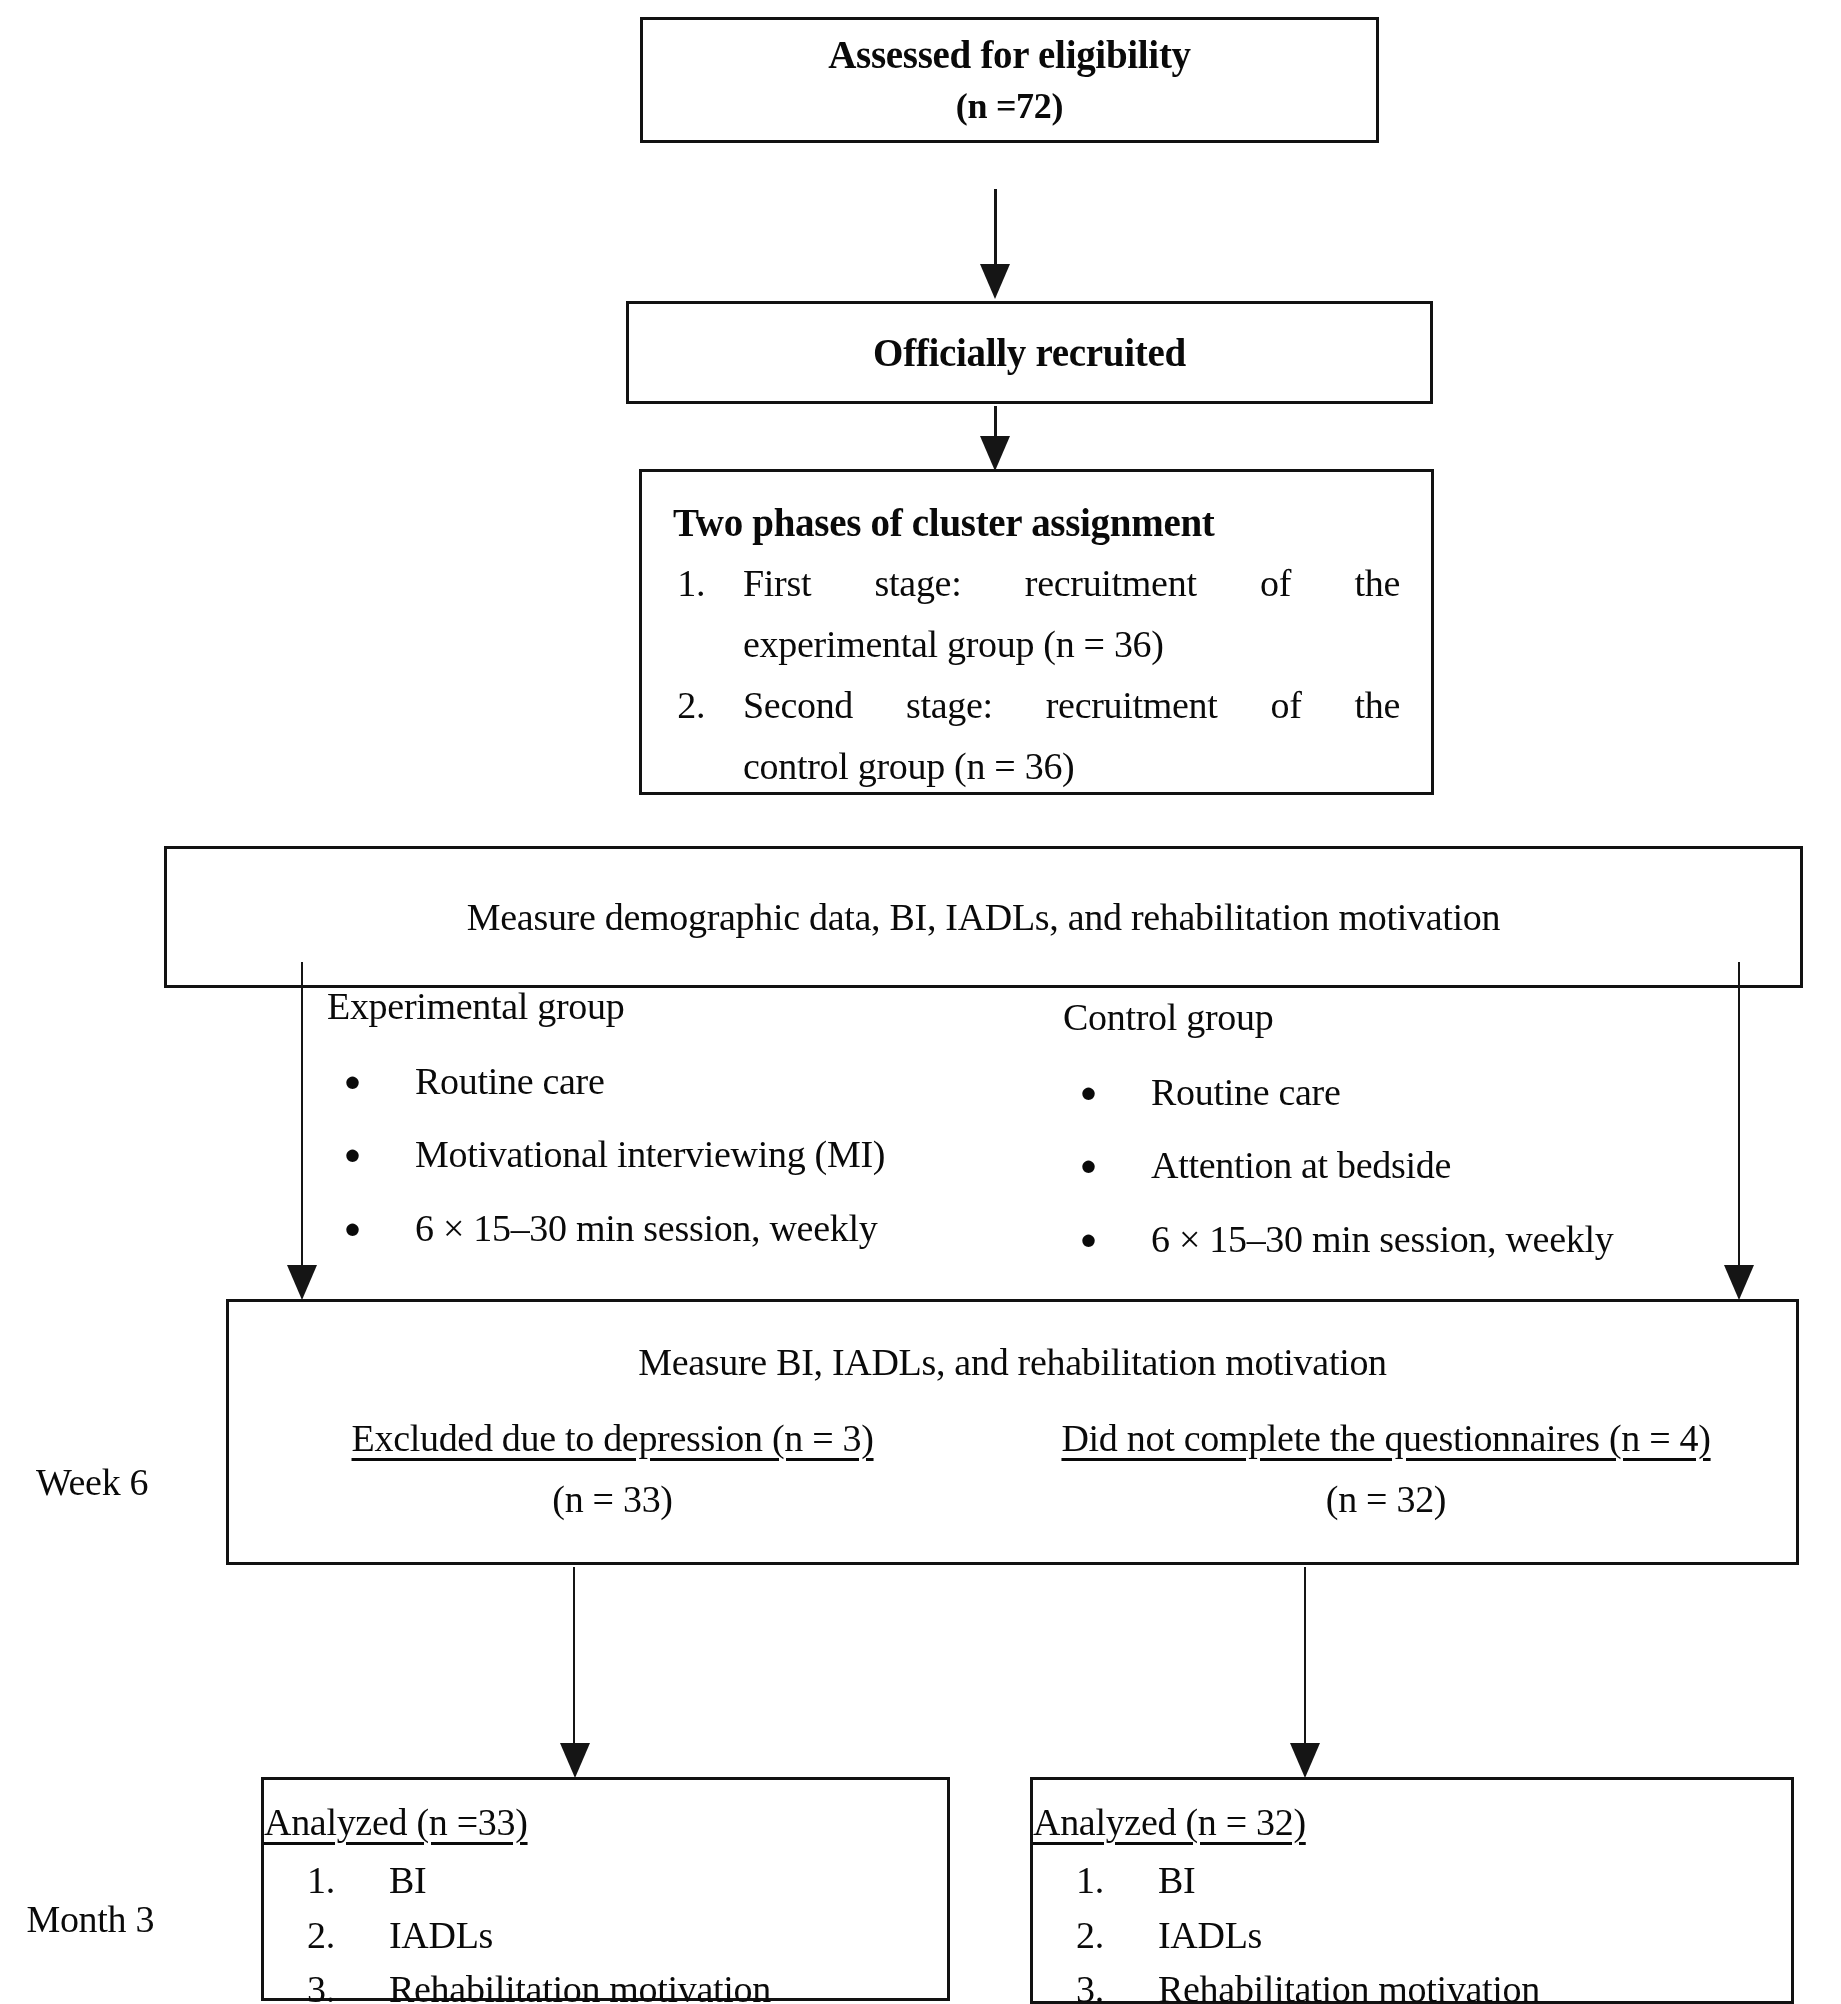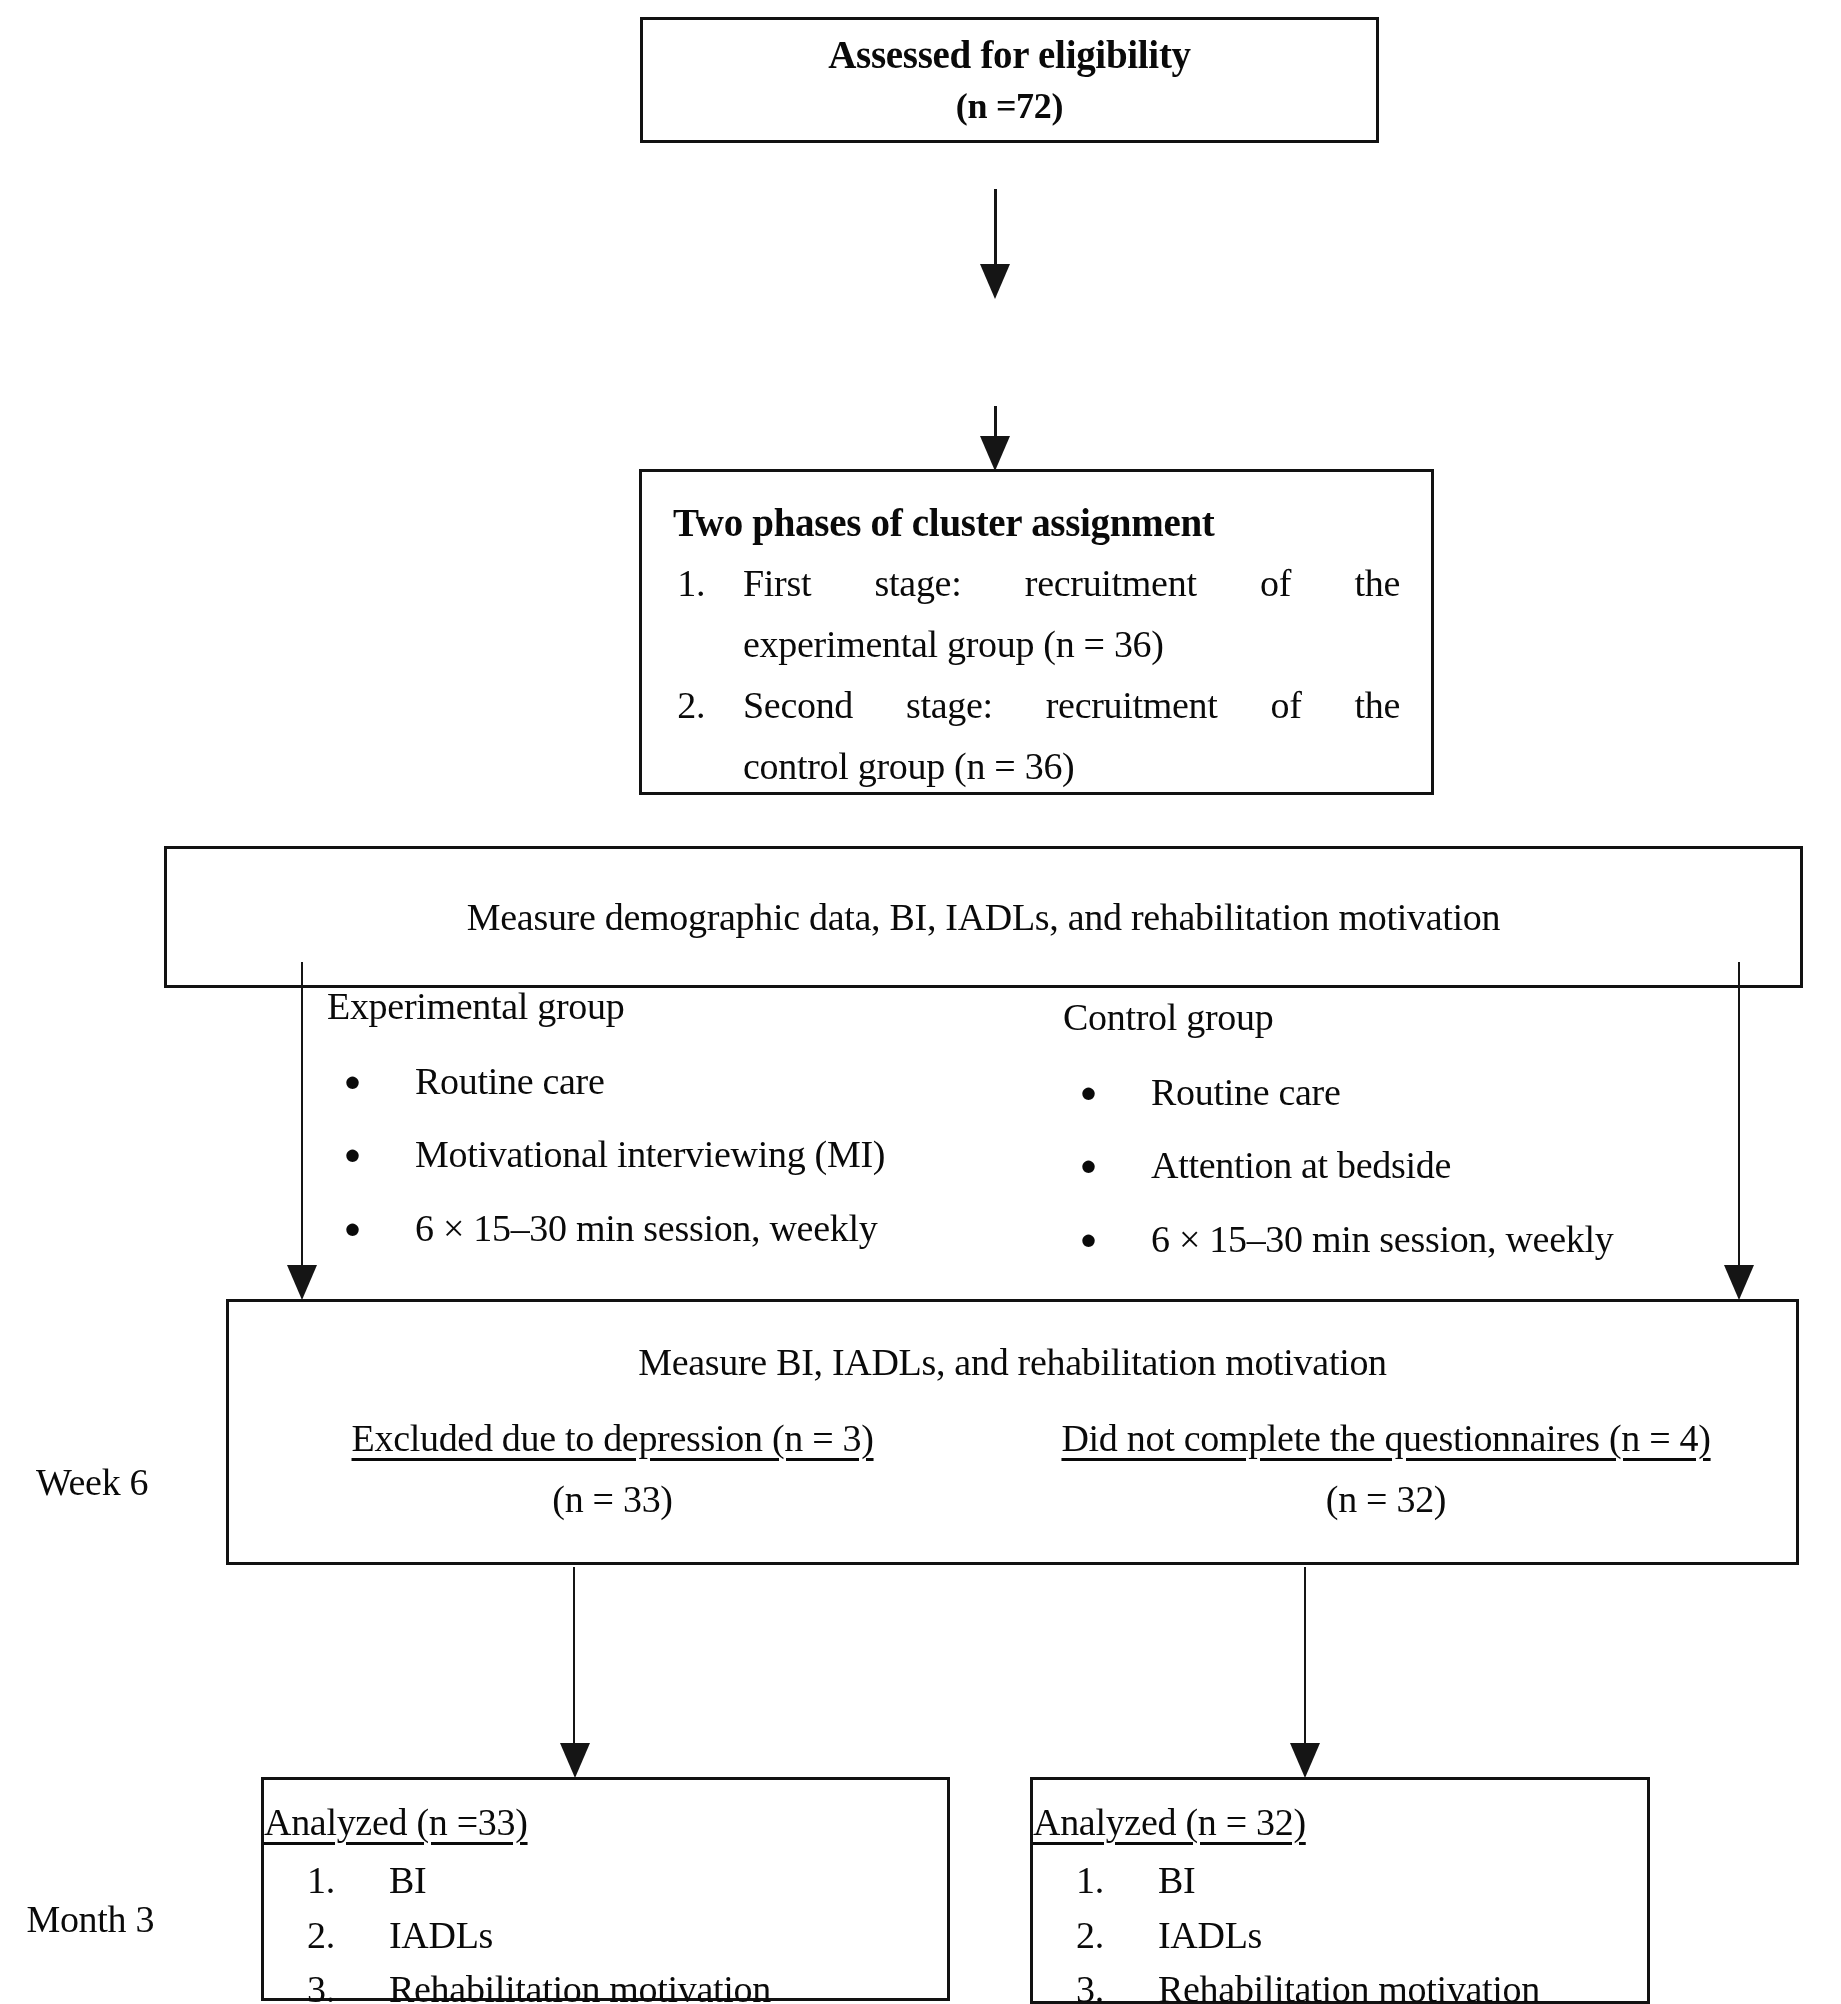--- a/index.html
+++ b/index.html
@@ -52,20 +52,23 @@
 <div id="canvas">
 
   <div class="fbox center-col" style="left:640px; top:16.7px; width:739px; height:126px;">
     <div class="b t56">Assessed for eligibility</div>
     <div class="b t52">(n =72)</div>
   </div>
 
   <div class="vline" style="left:994px; top:189px; height:78px;"></div>
   <div class="ahead" style="left:980px; top:264px;"></div>
 
+  <div class="fbox center-col" style="left:626px; top:301px; width:807px; height:103px;">
+    <div class="b t56">Officially recruited</div>
+  </div>
 
   <div class="vline" style="left:994px; top:406px; height:31px;"></div>
   <div class="ahead" style="left:980px; top:436px;"></div>
 
   <div class="fbox" style="left:639px; top:469px; width:795px; height:326px; padding:19.5px 31px 0 31px;">
     <div class="b" style="font-size:39px; line-height:61px;">Two phases of cluster assignment</div>
     <div class="cl-item">
       <span class="cl-num">1.</span>
       <div class="jline">First stage: recruitment of the</div>
       <div>experimental group (n = 36)</div>
@@ -150,21 +153,21 @@
         <span class="an-num">2.</span>
         <span>IADLs</span>
       </div>
       <div class="an-item">
         <span class="an-num">3.</span>
         <span>Rehabilitation motivation</span>
       </div>
     </div>
   </div>
 
-  <div class="fbox" style="left:1030px; top:1777px; width:620px; height:227px; padding-top:21px;">
+  <div class="fbox" style="left:1030px; top:1777px; width:764px; height:227px; padding-top:21px;">
     <div class="an-title u">Analyzed (n = 32)</div>
     <div class="an-list">
       <div class="an-item">
         <span class="an-num">1.</span>
         <span>BI</span>
       </div>
       <div class="an-item">
         <span class="an-num">2.</span>
         <span>IADLs</span>
       </div>

